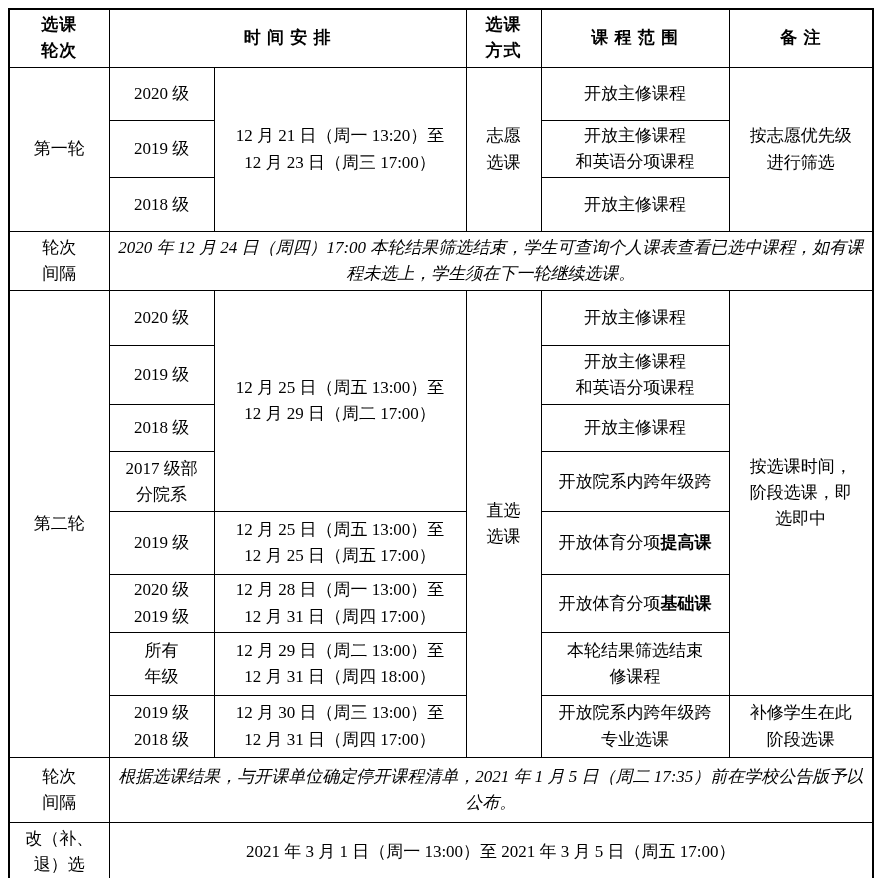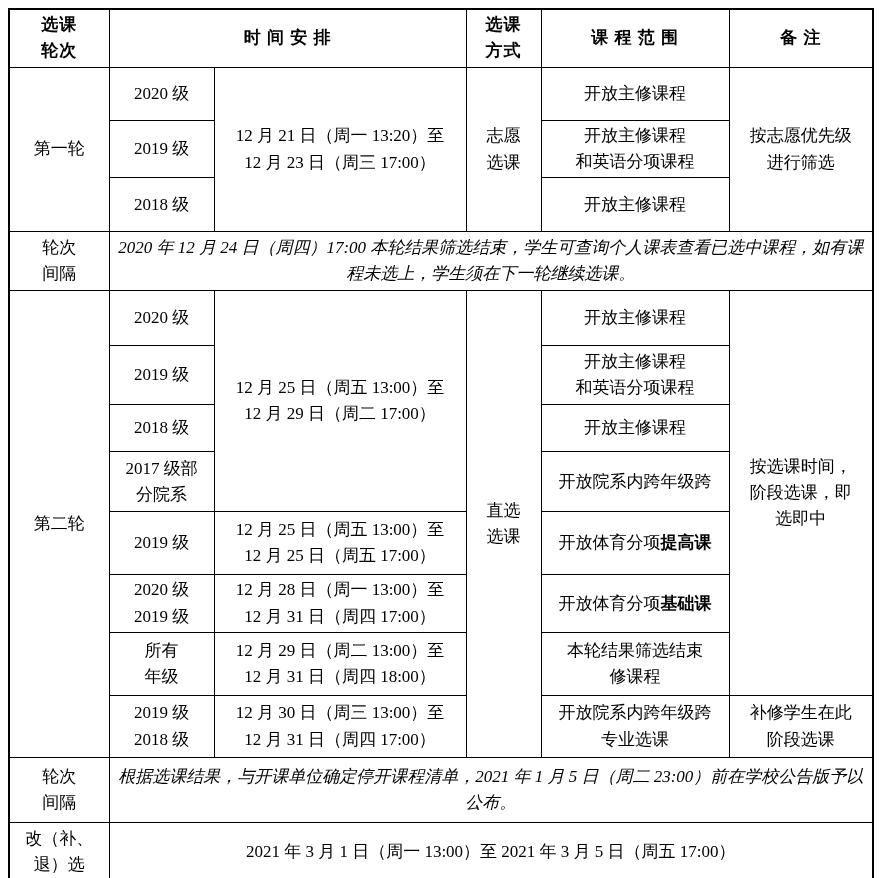--- a/index.html
+++ b/index.html
@@ -148,21 +148,21 @@
 12 月 31 日（周四 17:00）</td>
       <td>开放院系内跨年级跨
 专业选课</td>
       <td>补修学生在此
 阶段选课</td>
     </tr>
 
     <tr class="h-int2">
       <td class="bold">轮次
 间隔</td>
-      <td colspan="5" class="left">根据选课结果，与开课单位确定停开课程清单，2021 年 1 月 5 日（周二 23:00）前在学校公告版予以公布。</td>
+      <td colspan="5" class="left">根据选课结果，与开课单位确定停开课程清单，2021 年 1 月 5 日（周二 17:35）前在学校公告版予以公布。</td>
     </tr>
 
     <tr class="h-fin">
       <td class="bold">改（补、
 退）选</td>
       <td colspan="5">2021 年 3 月 1 日（周一 13:00）至 2021 年 3 月 5 日（周五 17:00）</td>
     </tr>
   </tbody>
     </table>
 </div>

